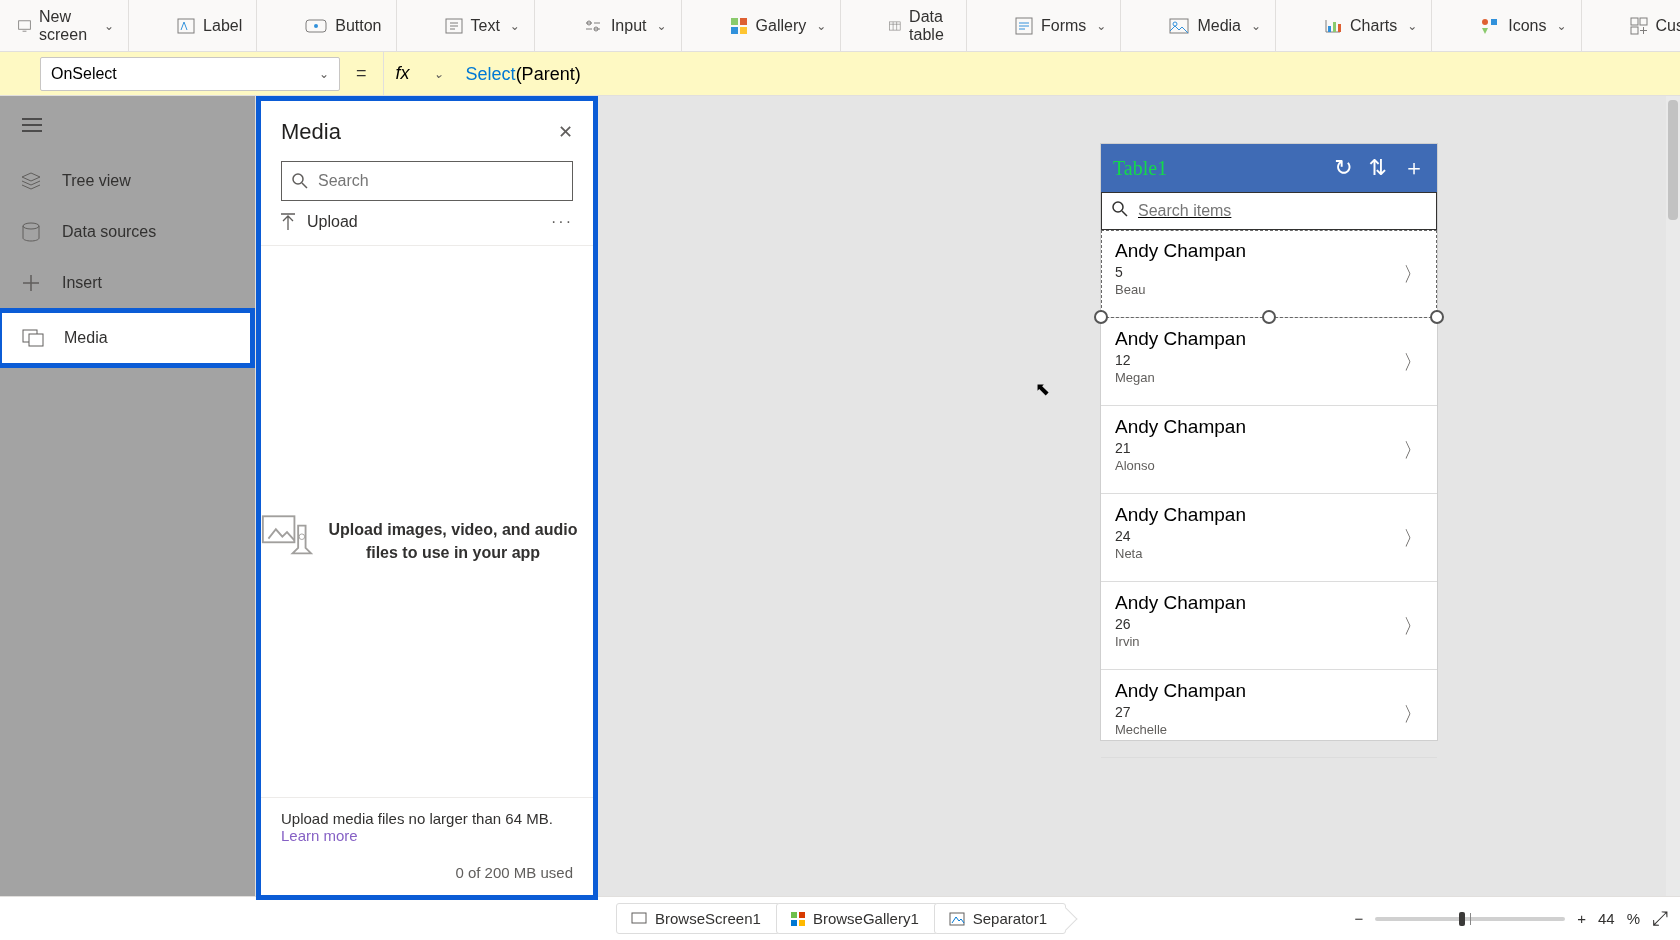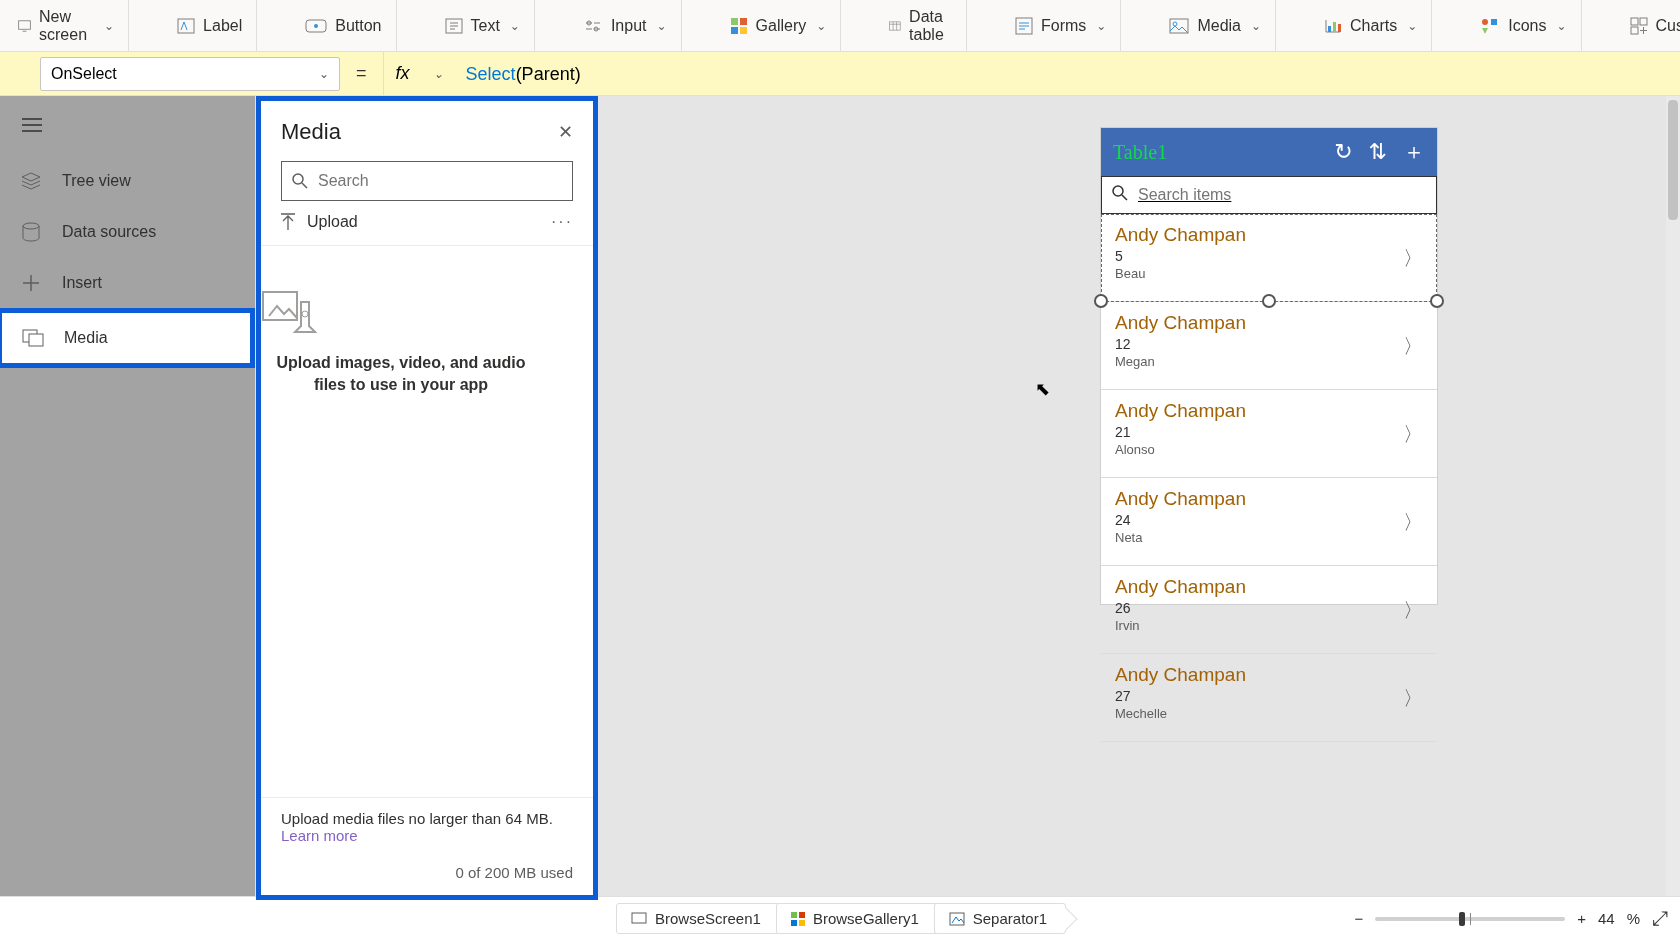--- a/index.html
+++ b/index.html
@@ -34,40 +34,40 @@
 
 .media-pane { width: 342px; background: #fff; border: 5px solid #0b5cd6; position: absolute; left: 256px; top: 96px; bottom: 40px; z-index: 10; display: flex; flex-direction: column; }
 .media-head { display: flex; align-items: center; justify-content: space-between; padding: 18px 20px 10px 20px; }
 .media-title { font-size: 22px; color: #201f1e; }
 .media-close { font-size: 18px; color: #605e5c; cursor: pointer; }
 .media-search { margin: 6px 20px 2px 20px; height: 40px; border: 1px solid #605e5c; display: flex; align-items: center; padding: 0 10px; gap: 10px; }
 .media-search input { border: none; outline: none; font-size: 16px; flex: 1; }
 .media-upload-row { display: flex; align-items: center; justify-content: space-between; padding: 10px 20px 14px 20px; border-bottom: 1px solid #edebe9; }
 .media-upload-btn { display: flex; align-items: center; gap: 12px; color: #323130; font-size: 16px; cursor: pointer; }
 .media-more { color: #605e5c; letter-spacing: 2px; cursor: pointer; }
-.media-empty { flex: 1; display: flex; flex-direction: column; padding-top: 40px; color: #323130; }
+.media-empty { flex: 1; display: flex; align-items: center; padding-top: 40px; color: #323130; }
 .media-empty svg { color: #a19f9d; margin-bottom: 18px; }
 .media-empty-text { font-size: 16px; font-weight: 600; text-align: center; max-width: 280px; line-height: 1.4; }
 .media-footer { padding: 12px 20px 14px 20px; border-top: 1px solid #edebe9; font-size: 15px; color: #323130; }
 .media-footer a { color: #8661c5; cursor: pointer; }
 .media-usage { text-align: right; color: #605e5c; padding: 6px 20px 14px 0; font-size: 15px; }
 
 
 .canvas-wrap { flex: 1; background: #e5e5e5; position: relative; margin-left: 0; }
 .canvas-inner { position: absolute; left: 600px; top: 4px; right: 14px; bottom: 6px; background: #e5e5e5; }
-.phone-screen { position: absolute; left: 245px; top: 28px; width: 336px; height: 476px; background: #fff; box-shadow: 0 0 0 1px #cfcfcf; }
+.phone-screen { position: absolute; left: 245px; top: 44px; width: 336px; height: 596px; background: #fff; box-shadow: 0 0 0 1px #cfcfcf; }
 .phone-header { height: 48px; background: #3f6bb5; display: flex; align-items: center; justify-content: space-between; padding: 0 12px; }
 .phone-header .title { color: #14d94b; font-family: "Segoe Script", cursive; font-size: 20px; }
 .phone-header .hdr-icons { display: flex; align-items: center; gap: 16px; color: #fff; }
 .phone-header .hdr-icons span { font-size: 22px; cursor: pointer; }
 .phone-search { height: 38px; border: 1px solid #323130; display: flex; align-items: center; padding: 0 10px; gap: 10px; text-decoration: underline; }
 .phone-search span.icon { color: #323130; }
 .phone-search input { border: none; outline: none; flex: 1; font-size: 16px; color: #605e5c; }
 .gal-item { position: relative; height: 88px; border-bottom: 1px solid #dcdcdc; padding: 10px 14px 8px 14px; }
-.gal-item .name { font-size: 19px; color: #a16207; }
+.gal-item .name { font-size: 19px; color: #000000; }
 .gal-item .num { font-size: 14px; color: #323130; margin-top: 2px; }
 .gal-item .sub { font-size: 13px; color: #605e5c; margin-top: 2px; }
 .gal-item .arrow { position: absolute; right: 14px; top: 50%; transform: translateY(-50%); font-size: 20px; color: #605e5c; }
 .gal-item.selected { outline: 1px dashed #666; outline-offset: -1px; }
 .sel-handle { position: absolute; width: 14px; height: 14px; background: #fff; border: 2px solid #555; border-radius: 50%; z-index: 5; }
 
 
 .scrollbar-v { position: absolute; right: 0; top: 0; bottom: 0; width: 14px; background: #eaeaea; }
 .scrollbar-v .thumb { position: absolute; left: 2px; right: 2px; top: 4px; height: 120px; background: #c2c2c2; border-radius: 4px; }
 

